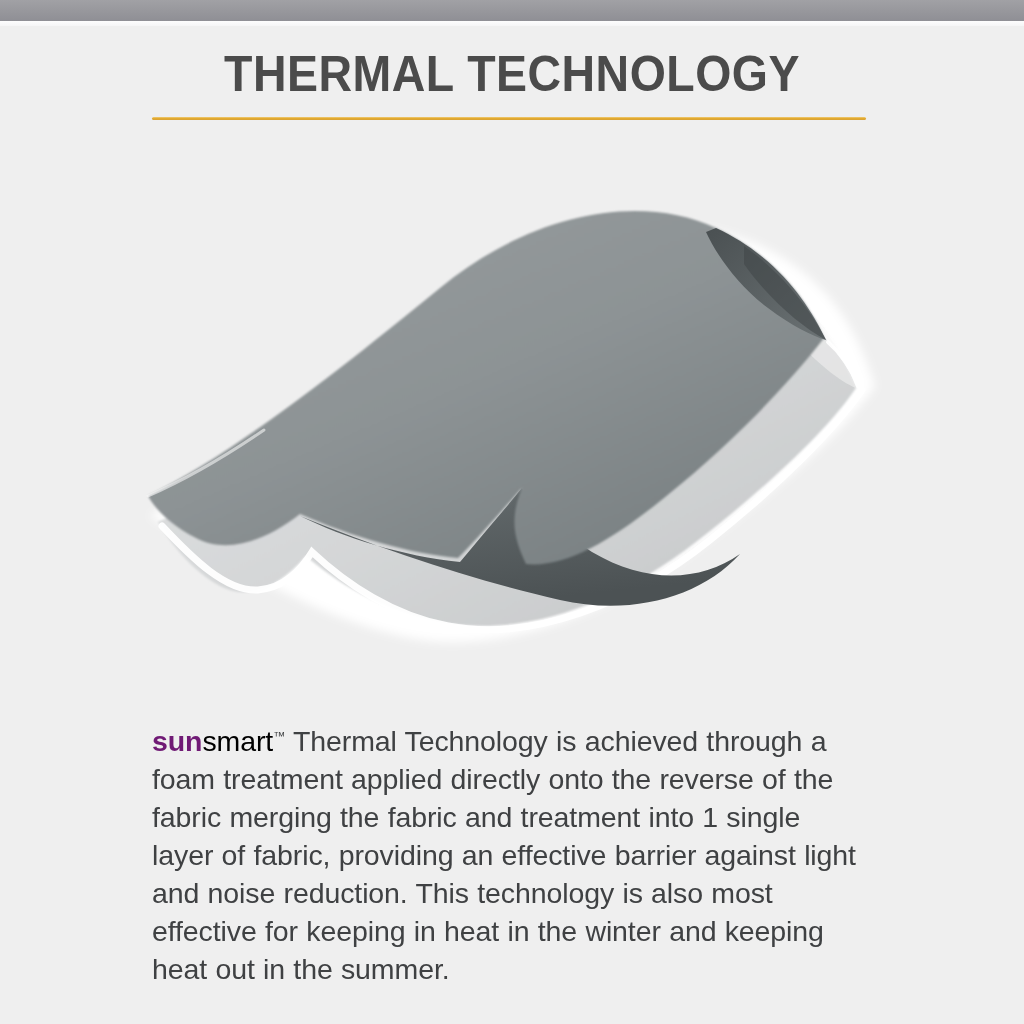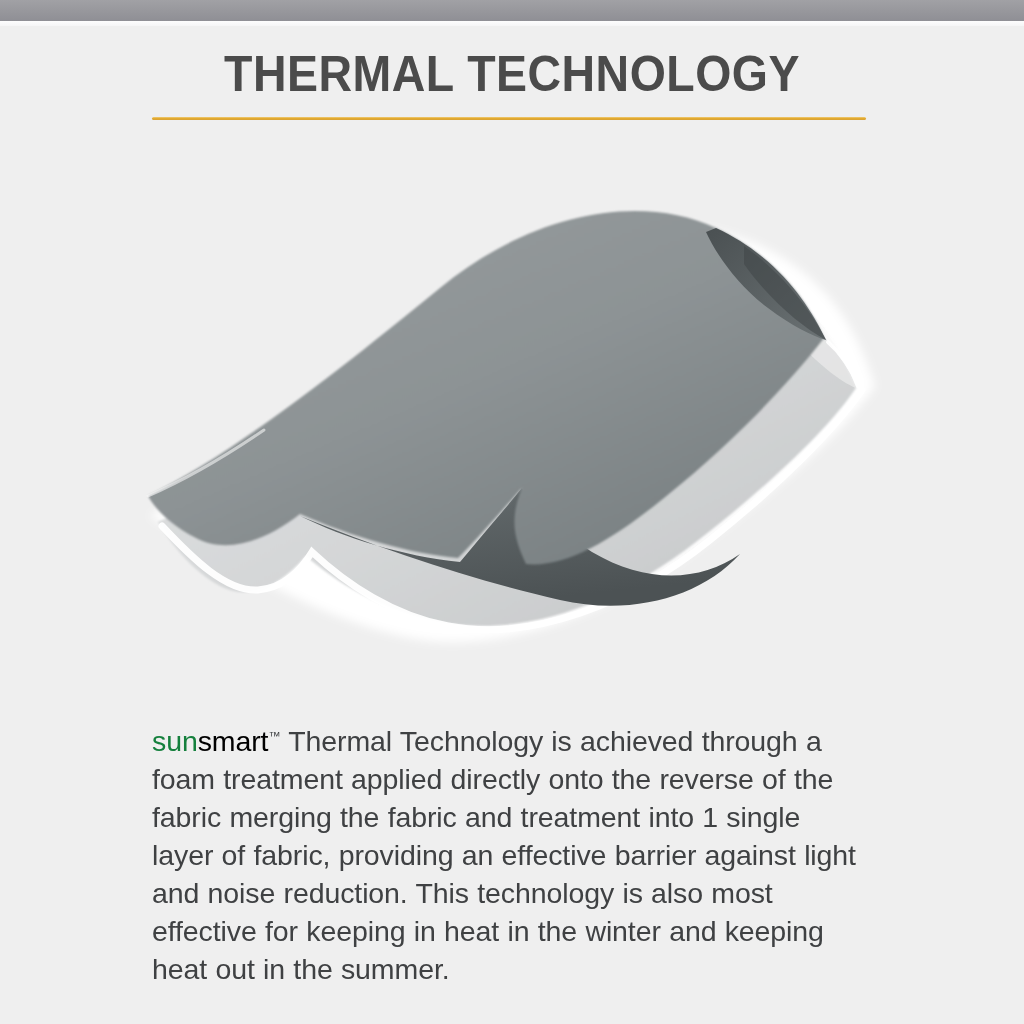--- a/index.html
+++ b/index.html
@@ -95,22 +95,22 @@
     left: 152px;
     width: 716px;
     font-family: "Liberation Sans Narrow", "Liberation Sans", sans-serif;
     font-size: 28.5px;
     line-height: 38px;
     color: #3f4143;
     letter-spacing: -0.1px;
     word-spacing: 0.5px;
   }
   .brand-sun {
-    color: #15803d;
-    font-weight: 400;
+    color: #701a75;
+    font-weight: 700;
   }
   .brand-smart {
     color: #000000;
     font-weight: 400;
   }
   .brand-tm {
     font-size: 12px;
     vertical-align: 11px;
     letter-spacing: 0;
     color: #3f4143;

